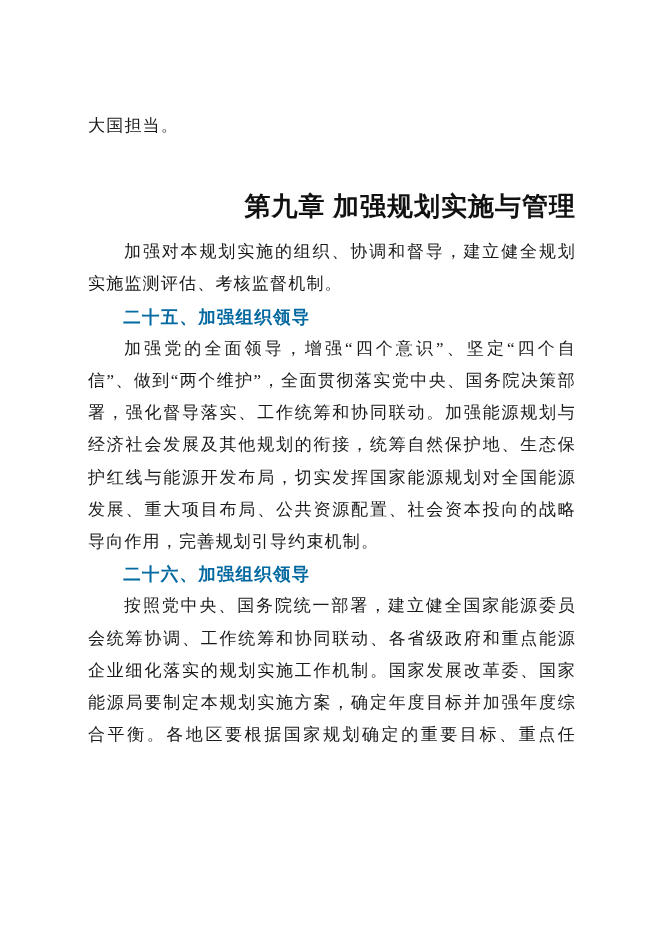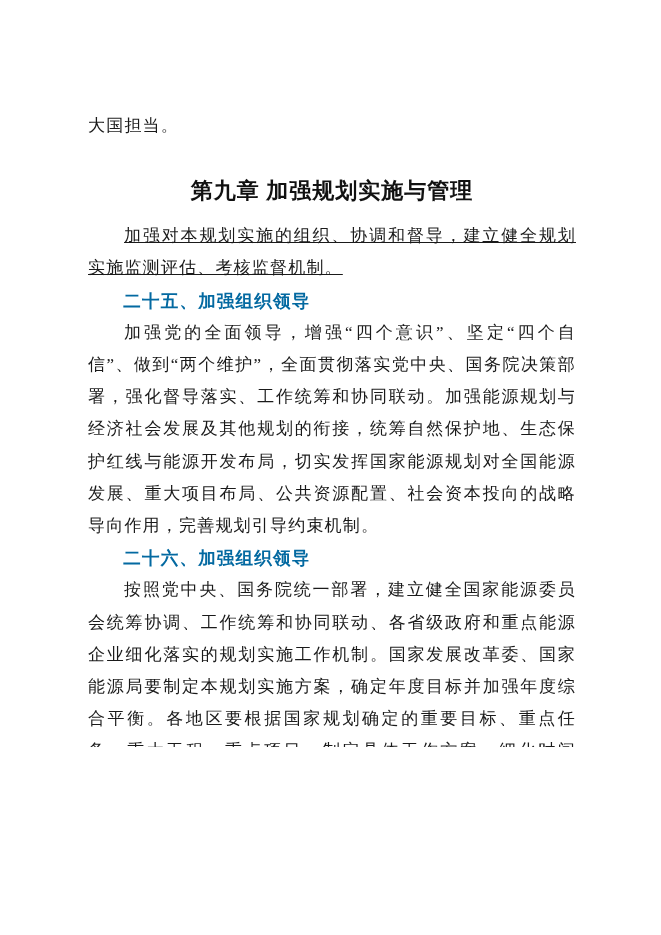--- a/index.html
+++ b/index.html
@@ -27,41 +27,40 @@
 
   .continuation-line {
     font-size: 17px;
     line-height: 32.2px;
     letter-spacing: 1.2px;
     text-align: justify;
     text-justify: inter-character;
   }
 
   .chapter-title {
-    font-size: 22px;
+    font-size: 26px;
     font-weight: 700;
     line-height: 30px;
-    text-align: center;
+    text-align: right;
     letter-spacing: 1px;
-    margin-top: 34px;
+    margin-top: 50px;
     color: #111111;
   }
 
   .body-paragraph {
     font-size: 17px;
     line-height: 32.2px;
     letter-spacing: 1.2px;
     text-align: justify;
     text-justify: inter-character;
     text-indent: 2.12em;
   }
 
   .intro-paragraph {
     margin-top: 14px;
-    text-decoration: underline;
   }
 
   .section-heading {
     font-family: "Liberation Sans", "DejaVu Sans", sans-serif;
     font-size: 17.5px;
     font-weight: 700;
     line-height: 32.2px;
     letter-spacing: 1.2px;
     text-indent: 2.02em;
     color: #0369a1;

